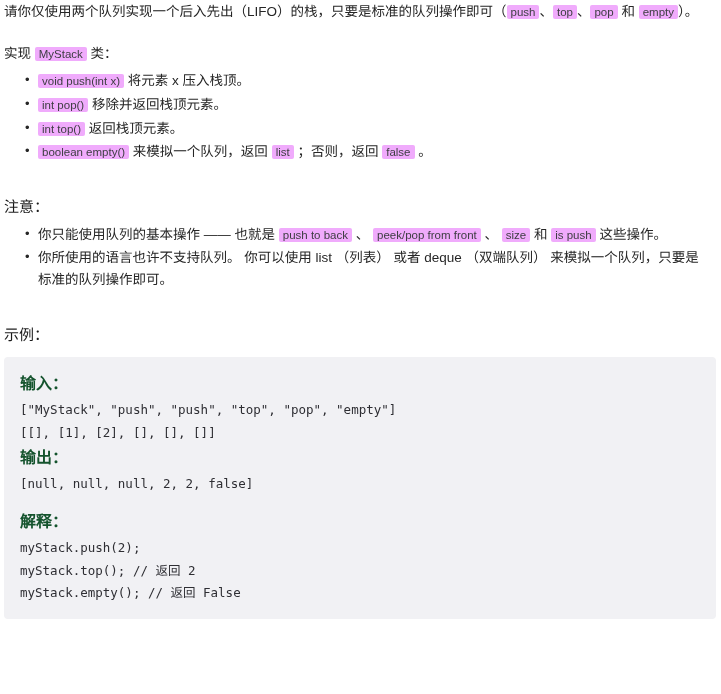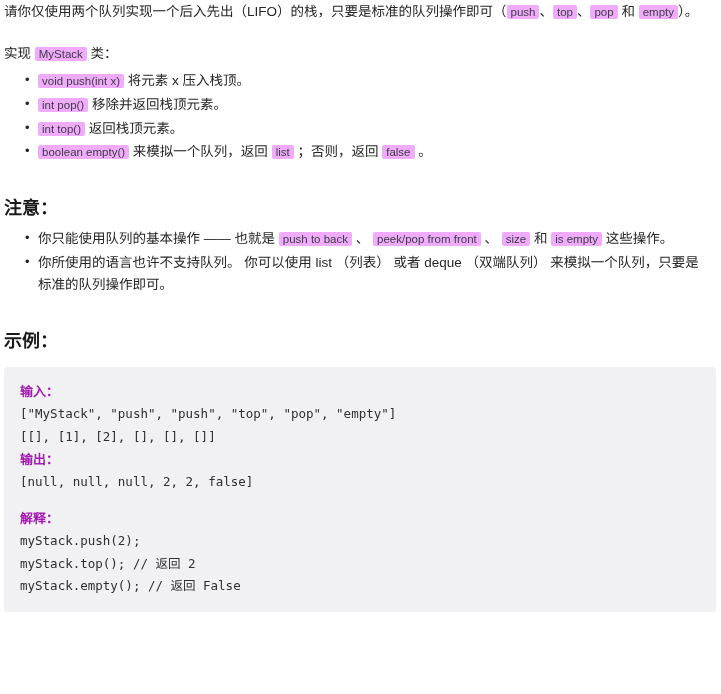--- a/index.html
+++ b/index.html
@@ -26,22 +26,22 @@
 
   p.para {
     margin: 0 0 0 0;
     padding: 2px 0 0 0;
     font-size: 13.5px;
     color: #262626;
   }
   p.para + p.para { margin-top: 19px; }
 
   .heading {
-    font-weight: bold;
-    font-size: 18px;
+    font-weight: normal;
+    font-size: 15px;
     color: #1a1a1a;
     margin: 0;
     padding: 0;
   }
 
   ul.bullets {
     margin: 5px 9px 0 0;
     padding-left: 34px;
     list-style: none;
   }
@@ -82,22 +82,22 @@
     box-sizing: border-box;
     width: 712px;
     font-family: "DejaVu Sans Mono", "Liberation Mono", monospace;
     font-size: 12.5px;
     line-height: 1.80;
     color: #2e2e33;
   }
   .codebox .lbl {
     font-family: Liberation Sans, sans-serif;
     font-weight: bold;
-    font-size: 13px;
-    color: #a21caf;
+    font-size: 16px;
+    color: #14532d;
   }
   .codebox .ln { white-space: pre; }
   .codebox .gap { height: 13px; }
 </style>
 </head>
 <body>
 
 <div class="page">
 
   <p class="para"><span>请你仅使用两个队列实现一个后入先出（LIFO）的栈，只要是标准的队列操作即可（</span><code class="inline">push</code><span>、</span><code class="inline">top</code><span>、</span><code class="inline">pop</code><span> 和 </span><code class="inline">empty</code><span>）。</span></p>
@@ -108,21 +108,21 @@
     <li><code class="inline">void push(int x)</code><span> 将元素 x 压入栈顶。</span></li>
     <li><code class="inline">int pop()</code><span> 移除并返回栈顶元素。</span></li>
     <li><code class="inline">int top()</code><span> 返回栈顶元素。</span></li>
     <li><code class="inline">boolean empty()</code><span> 来模拟一个队列，返回 </span><code class="inline">list</code><span> ；否则，返回 </span><code class="inline">false</code><span> 。</span></li>
   </ul>
 
   <div class="spacer-lg"></div>
 
   <div class="heading">注意：</div>
   <ul class="bullets">
-    <li><span>你只能使用队列的基本操作 —— 也就是 </span><code class="inline">push to back</code><span> 、 </span><code class="inline">peek/pop from front</code><span> 、 </span><code class="inline">size</code><span> 和 </span><code class="inline">is empty</code><span> 这些操作。</span></li>
+    <li><span>你只能使用队列的基本操作 —— 也就是 </span><code class="inline">push to back</code><span> 、 </span><code class="inline">peek/pop from front</code><span> 、 </span><code class="inline">size</code><span> 和 </span><code class="inline">is push</code><span> 这些操作。</span></li>
     <li><span>你所使用的语言也许不支持队列。 你可以使用 list （列表） 或者 deque （双端队列） 来模拟一个队列，只要是标准的队列操作即可。</span></li>
   </ul>
 
   <div class="spacer-lg"></div>
 
   <div class="heading">示例：</div>
 
   <div class="codebox">
     <div class="lbl">输入：</div>
     <div class="ln">["MyStack", "push", "push", "top", "pop", "empty"]</div>

